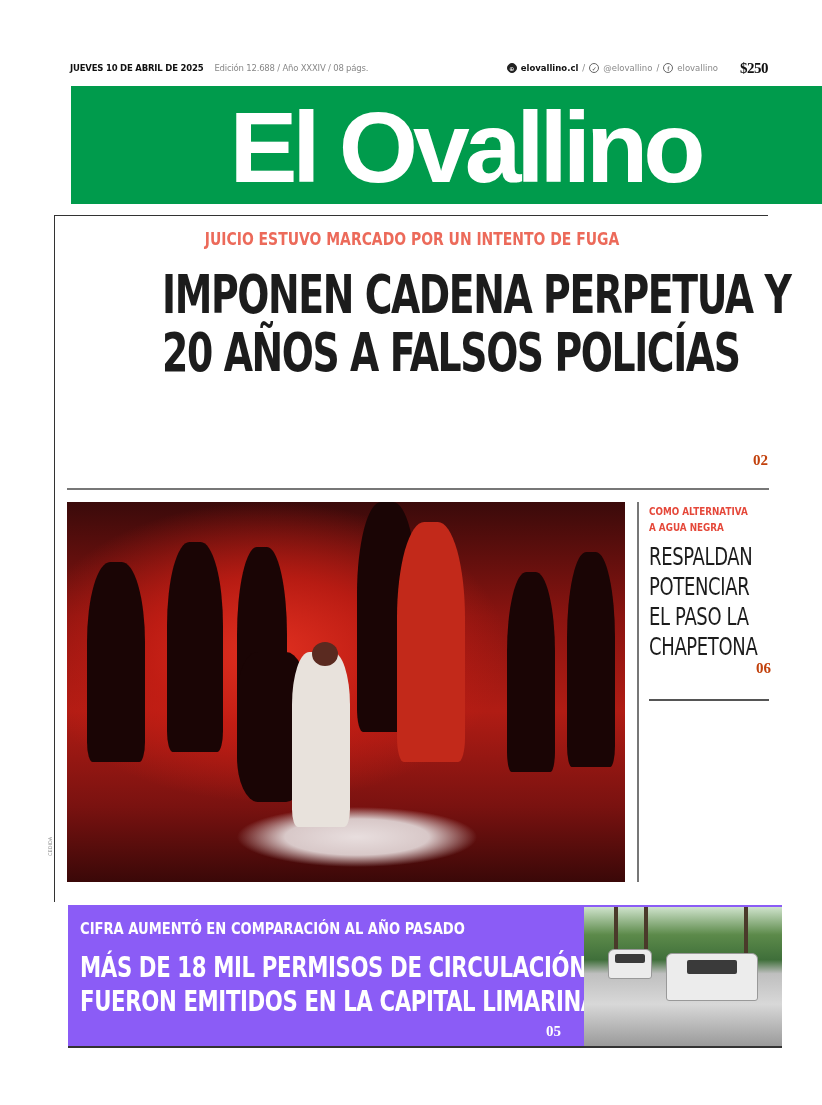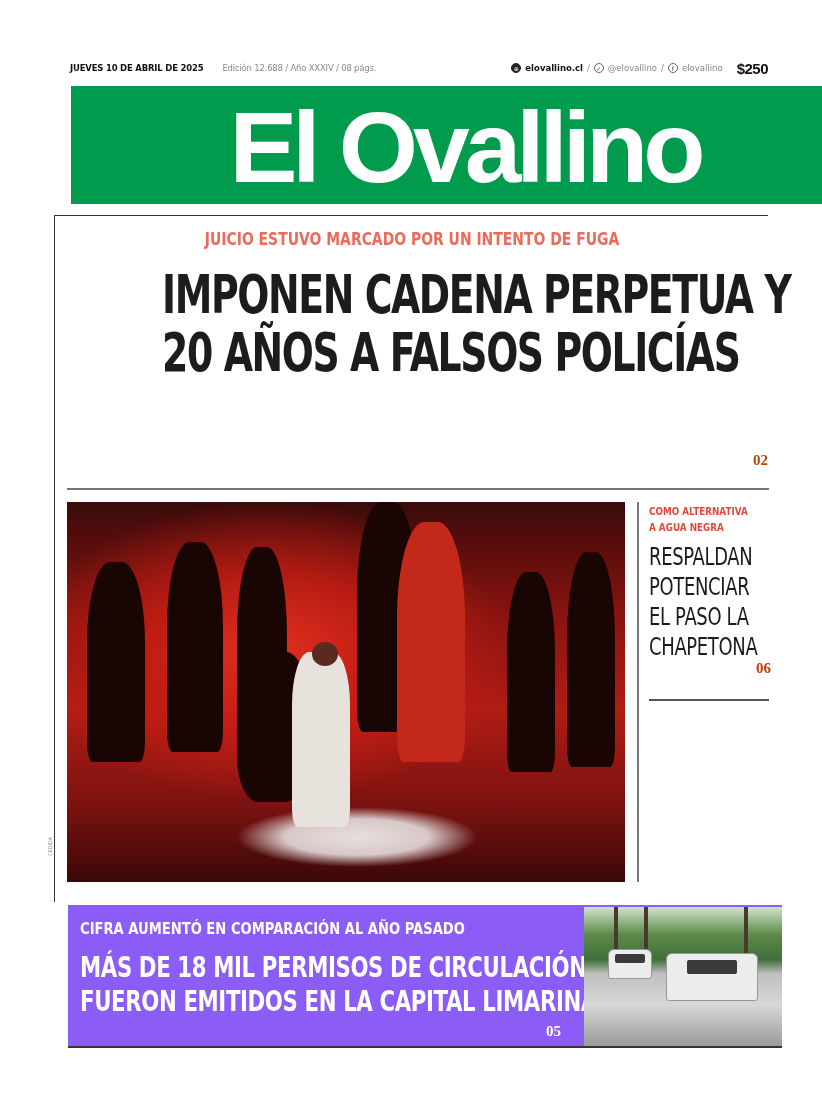--- a/index.html
+++ b/index.html
@@ -2,26 +2,26 @@
 <html><head>
 <meta charset="utf-8">
 <style>
   * { box-sizing: border-box; margin: 0; padding: 0; }
   html, body { width: 822px; height: 1105px; background: #ffffff; overflow: hidden; }
   body { position: relative; font-family: "Liberation Sans", sans-serif; color: #1a1a1a; }
 
   
   .topbar { position: absolute; left: 54px; top: 60px; width: 714px; height: 16px; display: flex; align-items: center; }
   .date { font-family: "DejaVu Sans", sans-serif; font-weight: bold; font-size: 8.5px; color: #111; letter-spacing: -0.2px; padding-left: 16px; }
-  .edition { font-family: "DejaVu Sans", sans-serif; font-size: 8.5px; color: #888; margin-left: 19px; letter-spacing: -0.2px; text-align: center; }
+  .edition { font-family: "DejaVu Sans", sans-serif; font-size: 8.5px; color: #888; margin-left: 11px; letter-spacing: -0.2px; text-align: center; }
   .topright { margin-left: auto; display: flex; align-items: center; gap: 4px; font-family: "DejaVu Sans", sans-serif; font-size: 8.5px; color: #888; }
   .topright .site { color: #111; font-weight: bold; }
   .ic { display: inline-flex; width: 10px; height: 10px; border: 1px solid #666; border-radius: 50%; font-size: 6px; align-items: center; justify-content: center; color: #444; }
   .ic.web { background: #222; border-color: #222; color: #fff; }
-  .price { font-family: Liberation Sans, sans-serif; font-weight: bold; font-size: 15px; color: #111; margin-left: 10px; letter-spacing: -0.5px; }
+  .price { font-family: Liberation Serif, serif; font-weight: bold; font-size: 15px; color: #111; margin-left: 18px; letter-spacing: -0.5px; }
 
   
   .masthead { position: absolute; left: 71px; top: 86px; width: 788px; height: 118px; background: #009b4c; display: flex; align-items: center; justify-content: center; }
   .masthead .logo { font-family: "Liberation Sans", sans-serif; font-weight: bold; font-size: 100px; color: #ffffff; letter-spacing: -5px; transform: scaleX(1.02); line-height: 1; margin-top: 4px; }
 
   
   .lead { position: absolute; left: 54px; top: 215px; width: 714px; height: 687px; border-left: 1.5px solid #333; border-top: 1.5px solid #333; }
   .kicker-main { position: absolute; top: 13px; left: 0; width: 714px; text-align: center; font-family: "DejaVu Sans", sans-serif; font-weight: bold; font-size: 17px; color: #ec6a5a; letter-spacing: 0px; transform: scaleX(0.82); }
   .headline { position: absolute; top: 50px; left: 0; width: 714px; text-align: center; font-family: "DejaVu Sans", sans-serif; font-weight: bold; font-size: 54px; line-height: 58px; color: #1c1c1c; letter-spacing: -2px; }
   .headline span { display: block; transform: scaleX(0.70); transform-origin: center; white-space: nowrap; }

